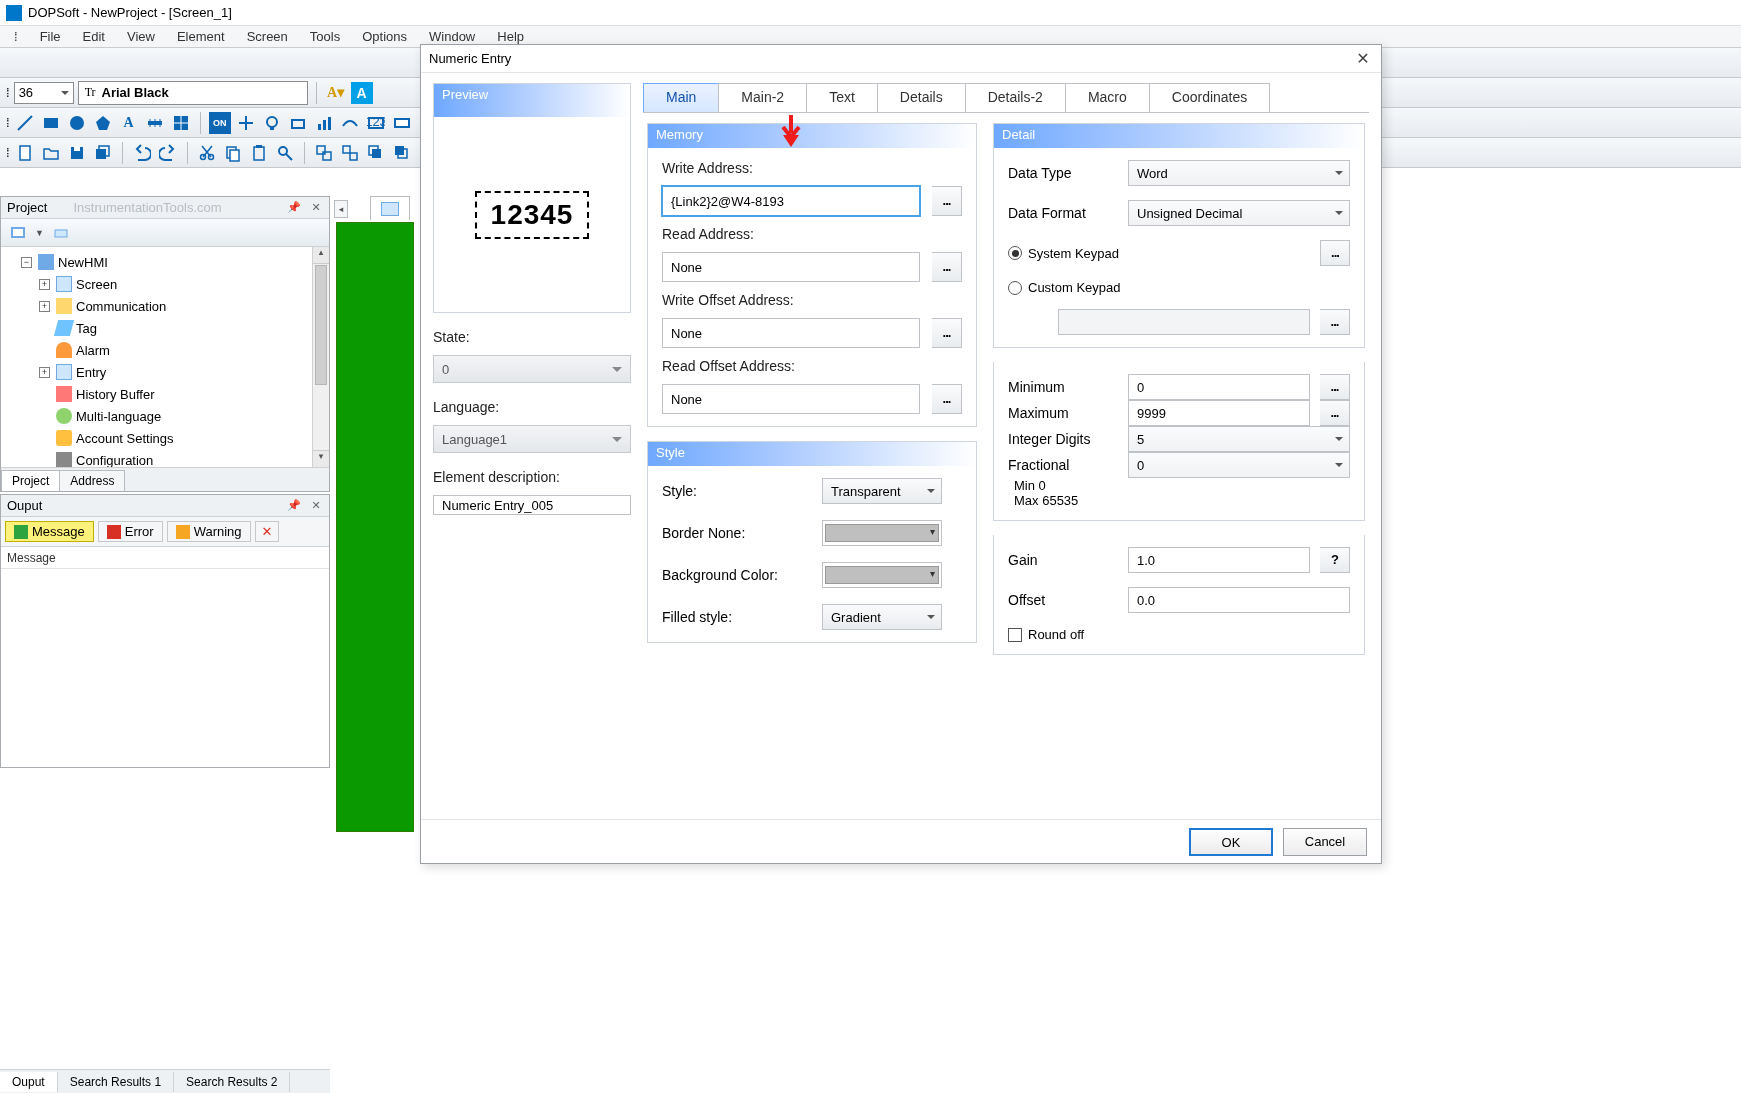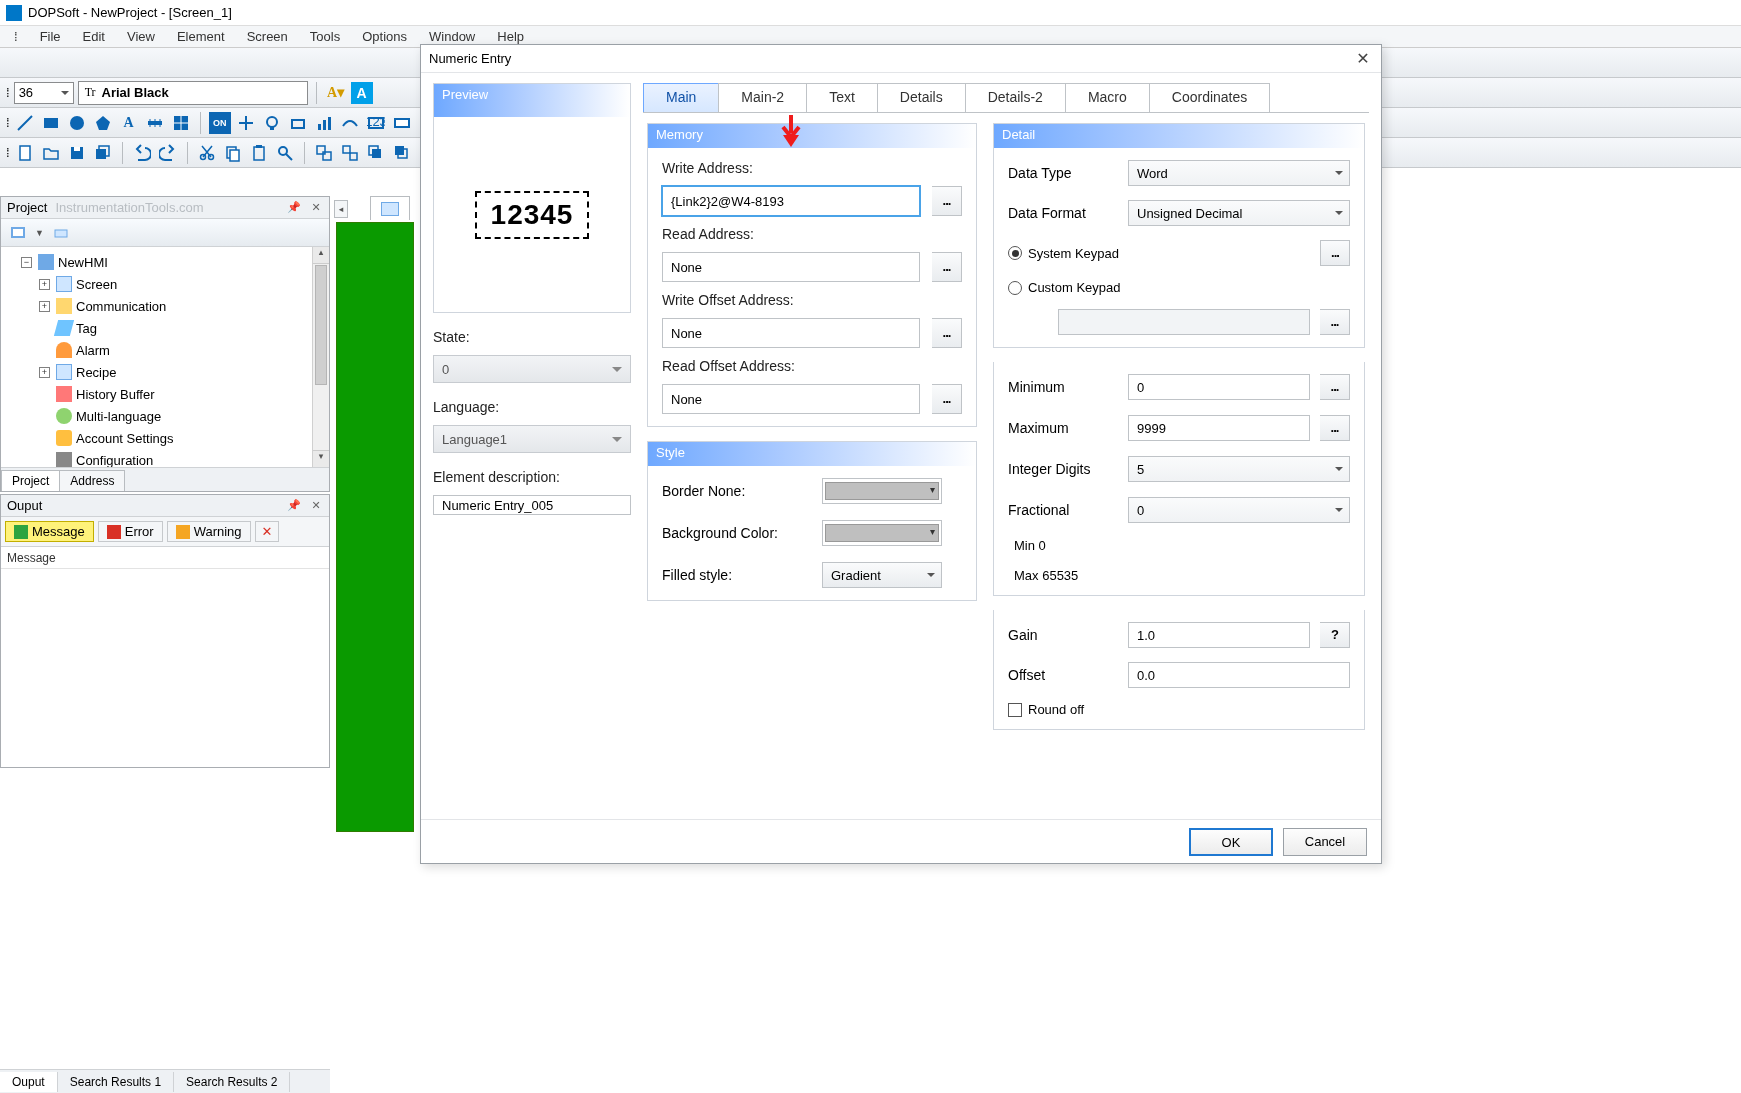--- a/index.html
+++ b/index.html
@@ -352,21 +352,21 @@
         <rect x="2" y="2" width="9" height="9" fill="#0c66b3"></rect>
         <rect x="5" y="5" width="9" height="9" fill="none" stroke="#0c66b3" stroke-width="1.5"></rect>
       </svg>
     </span>
 </div>
 
 <div class="left-column">
   <div class="panel">
     <div class="panel-header">
       <span>Project</span>
-      <span style="color:#b8bdc2;font-size:13px;margin-left:0">InstrumentationTools.com</span>
+      <span style="color:#b8bdc2;font-size:13px;margin-left:18px">InstrumentationTools.com</span>
       <span class="spacer"></span>
       <span class="pin">📌</span>
       <span class="x">✕</span>
     </div>
     <div class="project-toolbar">
       <span class="toolbox-icon">
           <svg viewBox="0 0 18 18">
             <rect x="2" y="3" width="14" height="11" fill="#6fa9e6"></rect>
             <rect x="4" y="5" width="10" height="7" fill="#fff"></rect>
           </svg>
@@ -403,21 +403,21 @@
                 <span>Tag</span>
               </li>
             <li>
                 <span style="width:13px"></span>
                 <span class="node-icon ic-alarm"></span>
                 <span>Alarm</span>
               </li>
             <li>
                 <span class="exp">+</span>
                 <span class="node-icon ic-recipe"></span>
-                <span>Recipe</span>
+                <span>Entry</span>
               </li>
             <li>
                 <span style="width:13px"></span>
                 <span class="node-icon ic-hist"></span>
                 <span>History Buffer</span>
               </li>
             <li>
                 <span style="width:13px"></span>
                 <span class="node-icon ic-multi"></span>
                 <span>Multi-language</span>
@@ -572,20 +572,26 @@
                   </div>
                 <div class="addr-btn">...</div>
               </div>
             </div>
           </div>
 
           <div class="group">
             <div class="group-head">Style</div>
             <div class="group-body" style="gap:16px">
               <div class="style-row">
+                  <span class="lab">Style:</span>
+                <div class="small-select">
+                    <span>Transparent</span>
+                  </div>
+                </div>
+              <div class="style-row">
                   <span class="lab">Border None:</span>
                 <div class="color-select">
                     <span class="swatch"></span>
                   </div>
                 </div>
               <div class="style-row">
                   <span class="lab">Background Color:</span>
                 <div class="color-select">
                     <span class="swatch"></span>
                   </div>
@@ -626,21 +632,21 @@
                 <span>Custom Keypad</span>
               </div>
               <div class="detail-row" style="padding-left:50px">
                 <div class="detail-input" style="background:#f2f4f6"></div>
                 <div class="detail-btn">...</div>
               </div>
             </div>
           </div>
 
           <div class="group" style="border-top:none">
-            <div class="group-body" style="gap:15px">
+            <div class="group-body" style="gap:0">
               <div class="detail-row">
                   <span class="lab">Minimum</span>
                 <div class="detail-input">
                     <span>0</span>
                   </div>
                 <div class="detail-btn">...</div>
                 </div>
               <div class="detail-row">
                   <span class="lab">Maximum</span>
                 <div class="detail-input">

